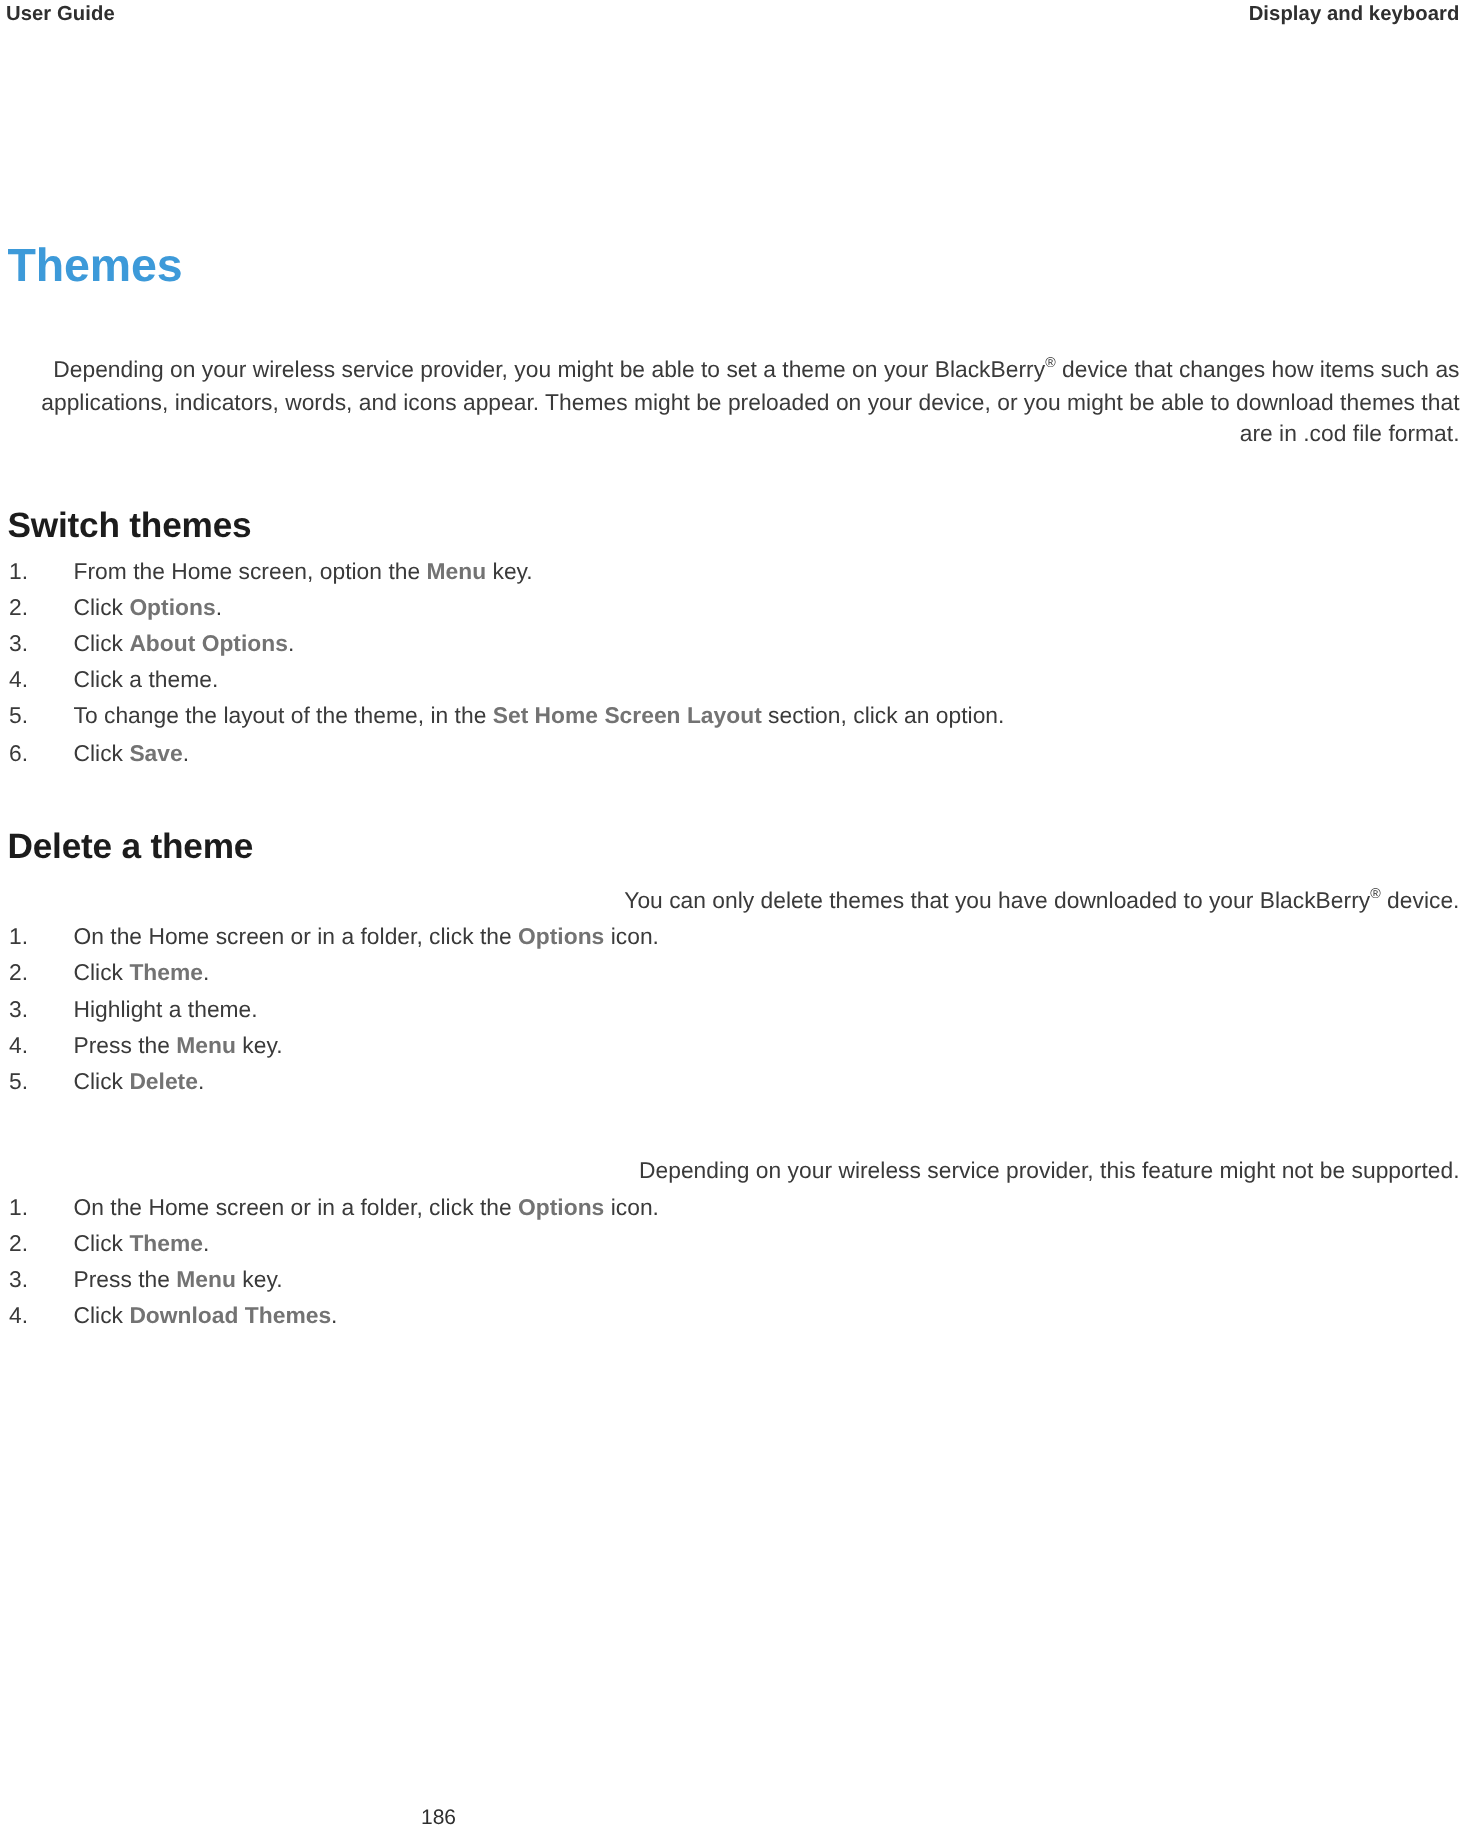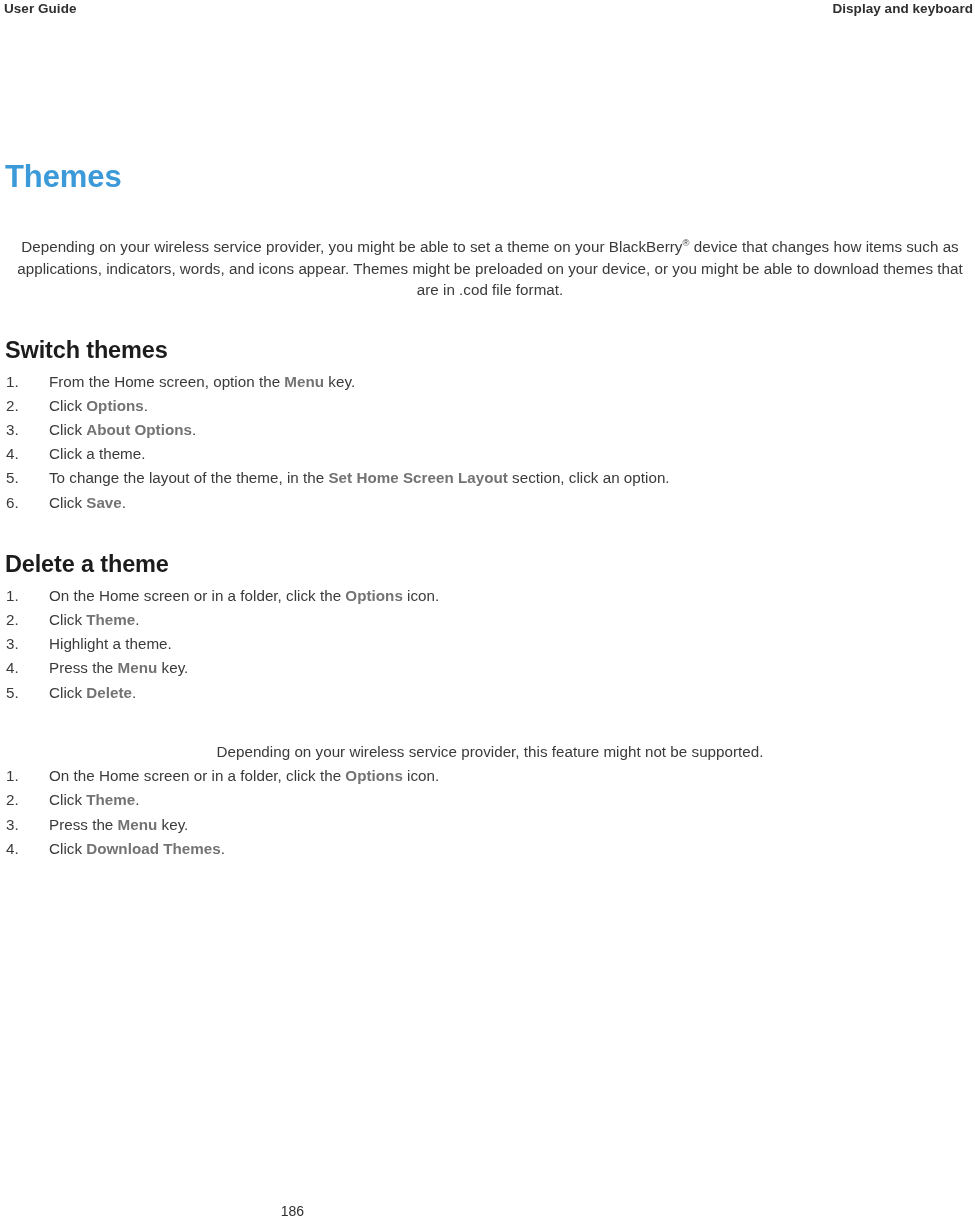--- a/index.html
+++ b/index.html
@@ -76,21 +76,21 @@
 
   .section-gap-large { margin-top: 36px; }
 
   .para {
     font-size: 15.2px;
     line-height: 21.5px;
     color: #3a3a3a;
     margin: 12px 0 2px 0;
     padding-left: 2px;
     letter-spacing: 0.02px;
-    text-align: center;
+    text-align: right;
   }
 
   ol.steps {
     list-style: none;
     margin: 2px 0 0 0;
     padding: 0;
     counter-reset: stepnum;
   }
   ol.steps > li {
     counter-increment: stepnum;
@@ -155,20 +155,21 @@
             <li><span>From the Home screen, option the </span><span class="b">Menu</span><span> key.</span></li>
             <li><span>Click </span><span class="b">Options</span><span>.</span></li>
             <li><span>Click </span><span class="b">About Options</span><span>.</span></li>
             <li><span>Click a theme.</span></li>
             <li><span>To change the layout of the theme, in the </span><span class="b">Set Home Screen Layout</span><span> section, click an option.</span></li>
             <li><span>Click </span><span class="b">Save</span><span>.</span></li>
           </ol>
         </section>
         <section class="section section-gap-large">
           <h2 class="section-heading">Delete a theme</h2>
+          <p class="para"><span>You can only delete themes that you have downloaded to your BlackBerry</span><sup class="reg">®</sup><span> device.</span></p>
           <ol class="steps">
             <li><span>On the Home screen or in a folder, click the </span><span class="b">Options</span><span> icon.</span></li>
             <li><span>Click </span><span class="b">Theme</span><span>.</span></li>
             <li><span>Highlight a theme.</span></li>
             <li><span>Press the </span><span class="b">Menu</span><span> key.</span></li>
             <li><span>Click </span><span class="b">Delete</span><span>.</span></li>
           </ol>
         </section>
         <section class="section section-gap-large">
           <p class="para"><span>Depending on your wireless service provider, this feature might not be supported.</span></p>

